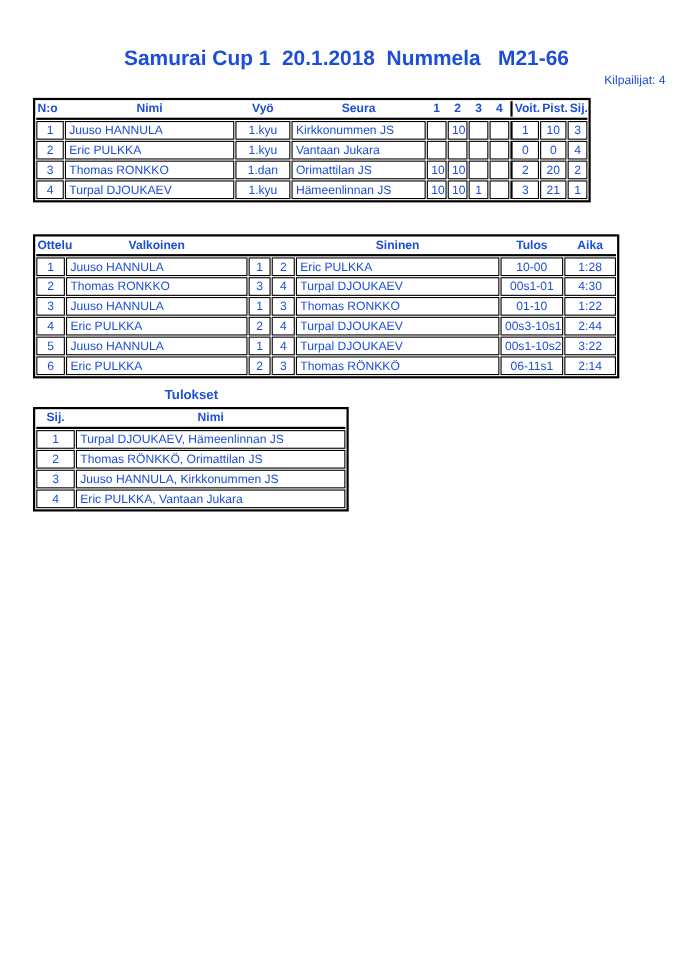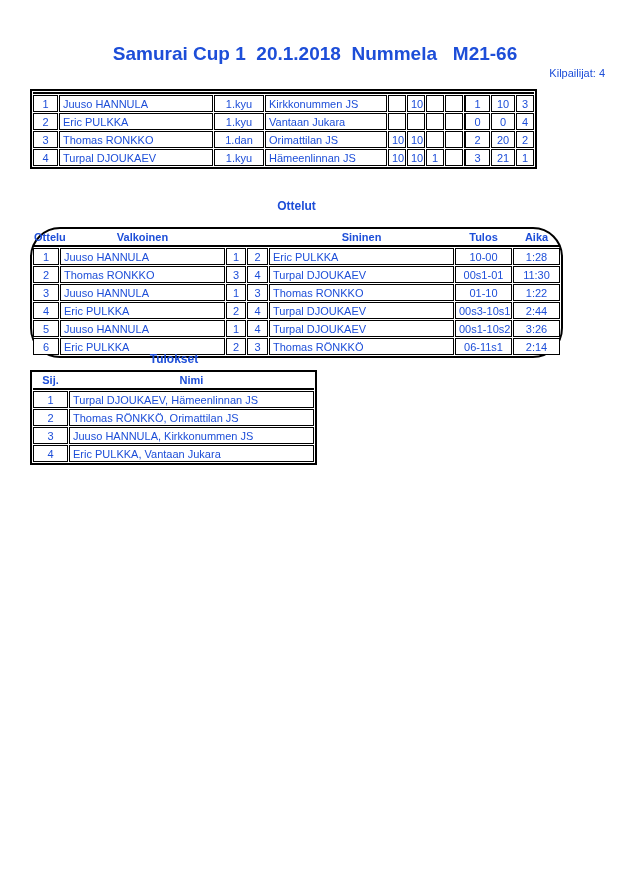--- a/index.html
+++ b/index.html
@@ -14,21 +14,21 @@
   .sec-label { position: absolute; font-size: 12px; font-weight: bold; text-align: center; }
   .lbl-kilpailijat { top: 66px; left: 0; width: 508px; }
   .lbl-ottelut    { top: 199px; left: 30px; width: 533px; }
   .lbl-tulokset   { top: 352px; left: 30px; width: 288px; }
   .count-label {
     position: absolute; top: 67px; left: 440px; width: 165px;
     text-align: right; font-size: 11px;
   }
   .tblwrap { position: absolute; border: 2px solid #000; background: #fff; }
   .t1 { left: 30px; top: 89px; }
-  .t2 { left: 30px; top: 227px; border-radius: 30px; }
+  .t2 { left: 30px; top: 213px; }
   .t3 { left: 30px; top: 370px; }
   .tblwrap table {
     border-collapse: separate; border-spacing: 1px; table-layout: fixed;
   }
   .t1 table { width: 503px; }
   .t2 table { width: 529px; }
   .t3 table { width: 283px; }
   th {
     border: none; font-size: 11px; font-weight: bold; padding: 0 2px;
     height: 14px; white-space: nowrap; overflow: visible; text-align: center;
@@ -60,20 +60,33 @@
           <col style="width:122px">
         <col style="width:18px">
           <col style="width:18px">
           <col style="width:18px">
           <col style="width:18px">
         <col style="width:26px">
           <col style="width:24px">
           <col style="width:18px">
       </colgroup>
       <thead>
+        <tr>
+          <th class="al">N:o</th>
+          <th>Nimi</th>
+          <th>Vyö</th>
+          <th>Seura</th>
+          <th>1</th>
+          <th>2</th>
+          <th>3</th>
+          <th>4</th>
+          <th class="thickL">Voit.</th>
+          <th>Pist.</th>
+          <th>Sij.</th>
+        </tr>
         <tr class="sep">
             <td colspan="11"></td>
           </tr>
       </thead>
       <tbody>
         <tr>
           <td class="c">1</td>
           <td>Juuso HANNULA</td>
           <td class="c">1.kyu</td>
           <td>Kirkkonummen JS</td>
@@ -121,21 +134,20 @@
           <td class="c">1</td>
           <td class="c"></td>
           <td class="c thickL">3</td>
           <td class="c">21</td>
           <td class="c">1</td>
         </tr>
       </tbody>
     </table>
   </div>
 
-  <div class="sec-label lbl-ottelut">Ottelut</div>
 
   <div class="tblwrap t2">
     <table>
       <colgroup>
         <col style="width:26px">
           <col style="width:165px">
           <col style="width:20px">
           <col style="width:21px">
         <col style="width:185px">
           <col style="width:57px">
@@ -165,21 +177,21 @@
           <td class="c">10-00</td>
           <td class="c">1:28</td>
         </tr>
         <tr>
           <td class="c">2</td>
           <td>Thomas RONKKO</td>
           <td class="c">3</td>
           <td class="c">4</td>
           <td>Turpal DJOUKAEV</td>
           <td class="c">00s1-01</td>
-          <td class="c">11:30</td>
+          <td class="c">4:30</td>
         </tr>
         <tr>
           <td class="c">3</td>
           <td>Juuso HANNULA</td>
           <td class="c">1</td>
           <td class="c">3</td>
           <td>Thomas RONKKO</td>
           <td class="c">01-10</td>
           <td class="c">1:22</td>
         </tr>
@@ -192,21 +204,21 @@
           <td class="c">00s3-10s1</td>
           <td class="c">2:44</td>
         </tr>
         <tr>
           <td class="c">5</td>
           <td>Juuso HANNULA</td>
           <td class="c">1</td>
           <td class="c">4</td>
           <td>Turpal DJOUKAEV</td>
           <td class="c">00s1-10s2</td>
-          <td class="c">3:26</td>
+          <td class="c">3:22</td>
         </tr>
         <tr>
           <td class="c">6</td>
           <td>Eric PULKKA</td>
           <td class="c">2</td>
           <td class="c">3</td>
           <td>Thomas RÖNKKÖ</td>
           <td class="c">06-11s1</td>
           <td class="c">2:14</td>
         </tr>

